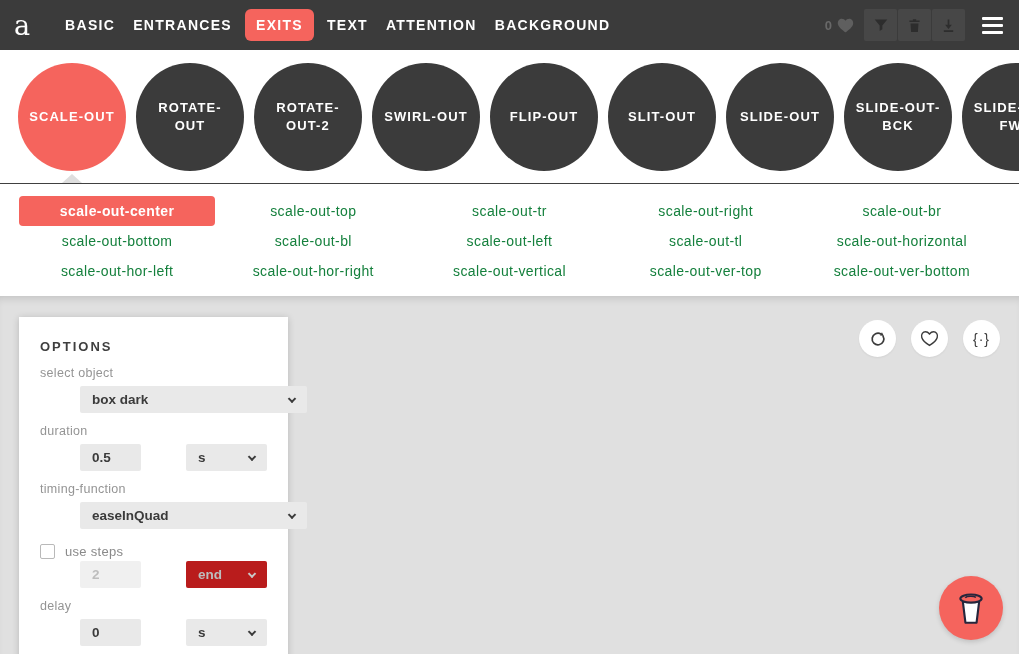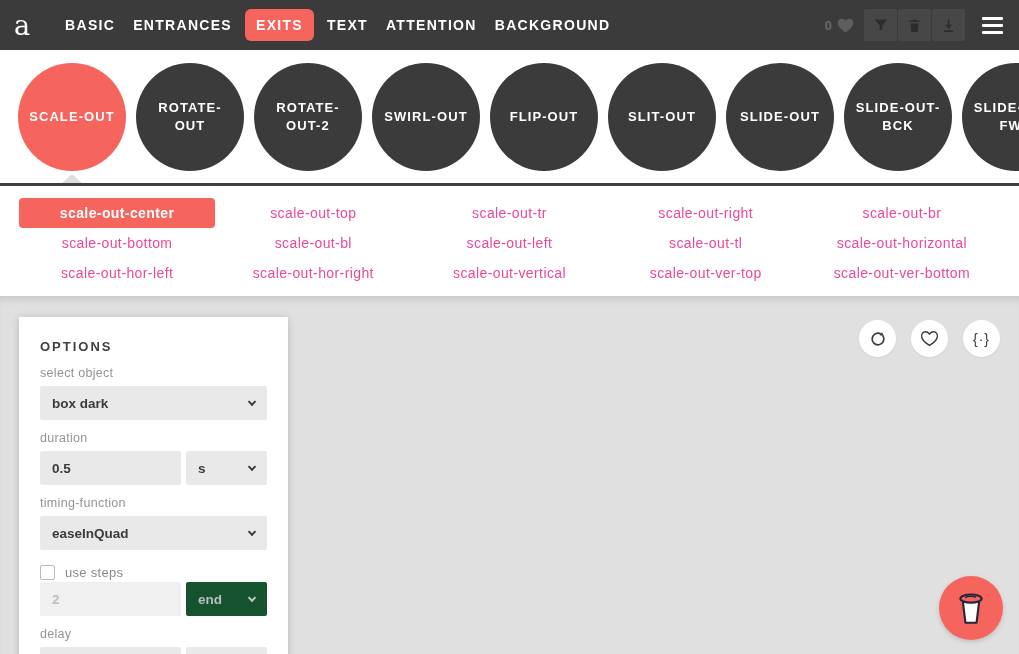--- a/index.html
+++ b/index.html
@@ -23,51 +23,51 @@
   
   .circles-section { height:133px; background:#fff; display:flex; align-items:center; gap:10px; padding-left:18px; overflow:hidden; position:relative; }
   .circle { flex:0 0 108px; width:108px; height:108px; border-radius:50%; background:#3b3b3b; color:#fff;
             display:flex; align-items:center; justify-content:center; text-align:center;
             font-size:13px; font-weight:bold; letter-spacing:1.1px; line-height:1.35; padding:0 8px; cursor:pointer; }
   .circle.active { background:#f5645d; }
   .circle-caret { position:absolute; bottom:0; left:62px; width:0; height:0;
                   border-left:10px solid transparent; border-right:10px solid transparent; border-bottom:9px solid #dedede; }
 
   
-  .variations-section { height:113px; background:#fff; border-top:3px solid #404040; padding:12px 19px 4px;
+  .variations-section { height:113px; background:#fff; border-top:1px solid #404040; padding:12px 19px 4px;
                         display:grid; grid-template-columns:repeat(5,1fr); grid-template-rows:repeat(3,30px); }
-  .variation { display:flex; align-items:center; justify-content:center; font-size:14px; color:#ec4899;
+  .variation { display:flex; align-items:center; justify-content:center; font-size:14px; color:#15803d;
                letter-spacing:.4px; cursor:pointer; border-radius:4px; }
   .variation.active { background:#f5645d; color:#fff; font-weight:bold; }
 
   
   .main { position:relative; height:358px; background:#e0e0e0; box-shadow:inset 0 7px 9px -5px rgba(0,0,0,.14); }
 
   
   .options-panel { position:absolute; left:19px; top:21px; width:269px; height:380px; background:#fff;
                    box-shadow:0 1px 7px rgba(0,0,0,.18); padding:22px 21px 30px; }
   .opt-title { font-size:13px; font-weight:bold; letter-spacing:2px; color:#3f3f3f; margin-bottom:12px; }
   .opt-label { font-size:12.5px; color:#949494; letter-spacing:.3px; margin:11px 0 6px; }
   .opt-label.first { margin-top:0; }
-  .select, .text-input { height:34px; background:#e9e9e9; border:0; border-radius:2px; }
+  .select, .text-input { height:27px; background:#e9e9e9; border:0; border-radius:2px;margin-left:40px; }
   .select { position:relative; display:flex; align-items:center; padding:0 28px 0 12px; cursor:pointer;
             font-size:13.5px; font-weight:bold; color:#3b3b3b; }
   .select.full { width:100%; }
   .chev { position:absolute; right:12px; top:50%; width:6px; height:6px;
           border-right:2px solid #3b3b3b; border-bottom:2px solid #3b3b3b; transform:translateY(-70%) rotate(45deg); }
   .text-input { width:100%; padding:0 12px; font-family:inherit; font-size:13.5px; font-weight:bold; color:#3b3b3b; outline:none; }
   .input-row { display:flex; gap:5px;border-radius:7px; }
   .input-row .grow { flex:1; min-width:0; }
   .input-row .unit { width:81px; flex:0 0 81px; }
   .checkbox-row { display:flex; align-items:center; gap:10px; margin:15px 0 2px; cursor:pointer; }
   .checkbox { width:15px; height:15px; background:#fff; border:1px solid #b9b9b9; border-radius:2px; }
   .checkbox-label { font-size:13px; color:#8a8a8a; letter-spacing:.3px; }
   .disabled .text-input, .disabled.select, .disabled .select { background:#f0f0f0; color:#bdbdbd; }
   .input-row.disabled .text-input { background:#f0f0f0; color:#bdbdbd; }
-  .input-row.disabled .select { background:#14532d; color:#bdbdbd; }
+  .input-row.disabled .select { background:#b91c1c; color:#bdbdbd; }
   .input-row.disabled .chev { border-color:#c9c9c9; }
 
   
   .action-buttons { position:absolute; top:24px; right:19px; display:flex; gap:15px; }
   .round-btn { width:37px; height:37px; border-radius:50%; background:#fff; display:flex; align-items:center; justify-content:center;
                cursor:pointer; box-shadow:0 1px 2px rgba(0,0,0,.06); }
   .code-glyph { font-size:14px; color:#3b3b3b; letter-spacing:1px; font-weight:normal; }
 
   
   .coffee-btn { position:absolute; right:16px; bottom:14px; width:64px; height:64px; border-radius:50%;

